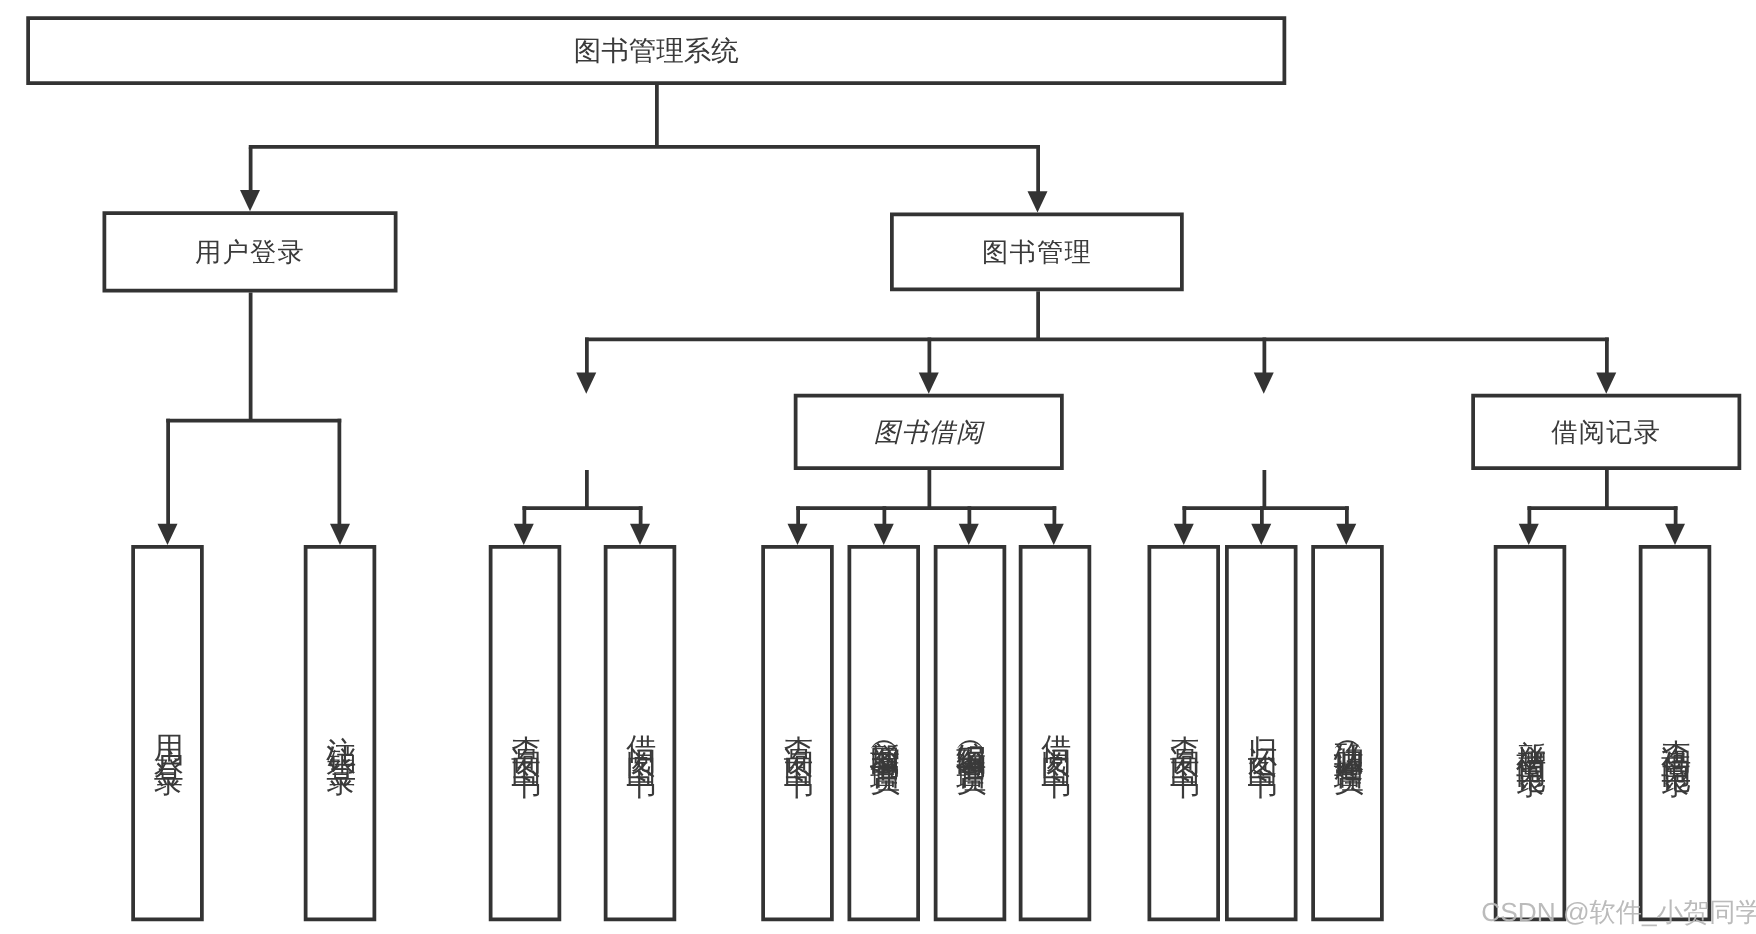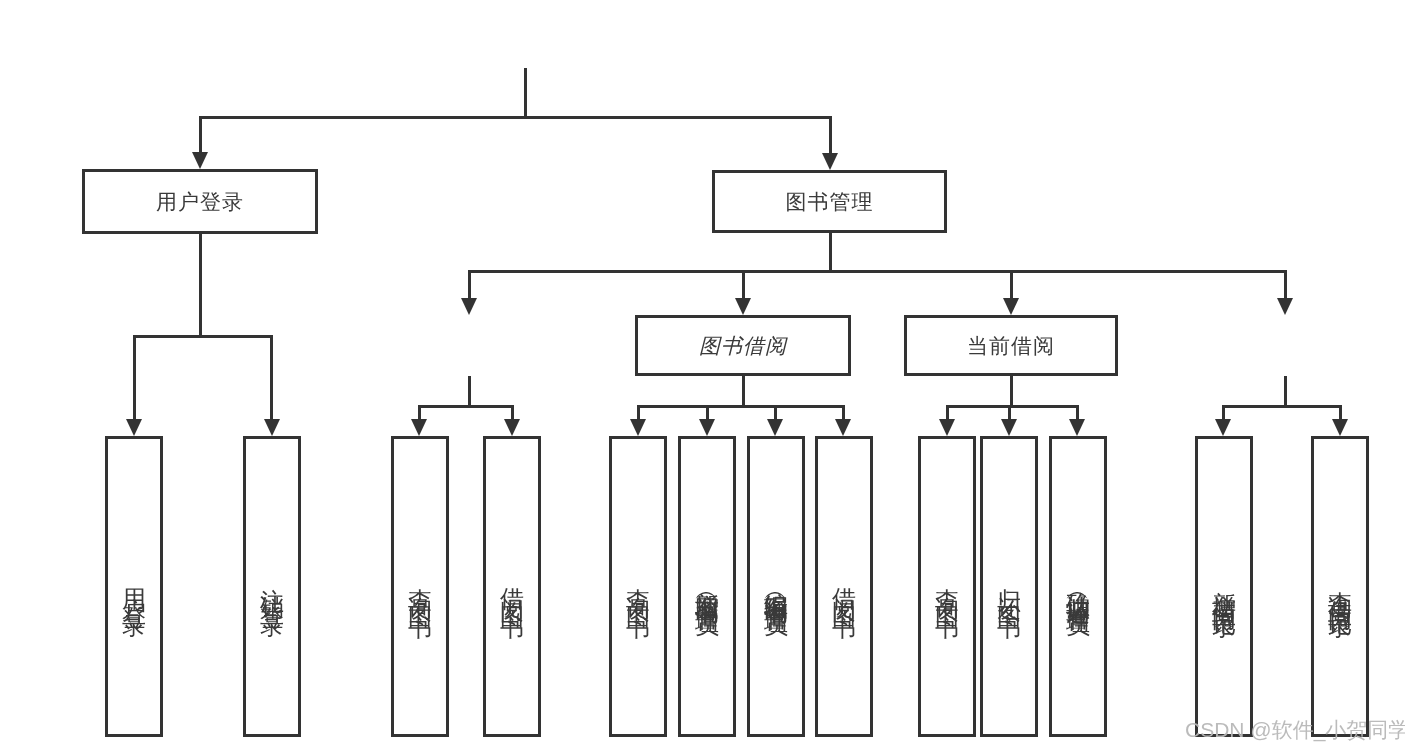--- a/index.html
+++ b/index.html
@@ -51,33 +51,36 @@
     color: rgba(183, 183, 183, 0.95);
     white-space: nowrap;
     z-index: 5;
   }
 </style>
 </head>
 <body>
 
 <div id="canvas">
 
+  <div class="box root-label" style="left:21px; top:13px; width:1008px; height:55px;">
+    <span>图书管理系统</span>
+  </div>
 
   <div class="box h-label" style="left:82px; top:169px; width:236px; height:65px;">
     <span>用户登录</span>
   </div>
   <div class="box h-label" style="left:712px; top:170px; width:235px; height:63px;">
     <span>图书管理</span>
   </div>
 
   <div class="box h-label" style="left:635px; top:315px; width:216px; height:61px;font-style:italic;">
     <span>图书借阅</span>
   </div>
-  <div class="box h-label" style="left:904px; top:315px; width:214px; height:61px;">
-    <span>当前借阅</span>
+  <div class="box h-label" style="left:1177px; top:315px; width:216px; height:61px;">
+    <span>借阅记录</span>
   </div>
 
   <div class="box leaf ls-wide" style="left:105px; top:436px; width:58px; height:301px;">
     <span>用户登录</span>
   </div>
   <div class="box leaf ls-wide" style="left:243px; top:436px; width:58px; height:301px;">
     <span>注销登录</span>
   </div>
   <div class="box leaf ls-wide" style="left:391px; top:436px; width:58px; height:301px;">
     <span>查询图书</span>

